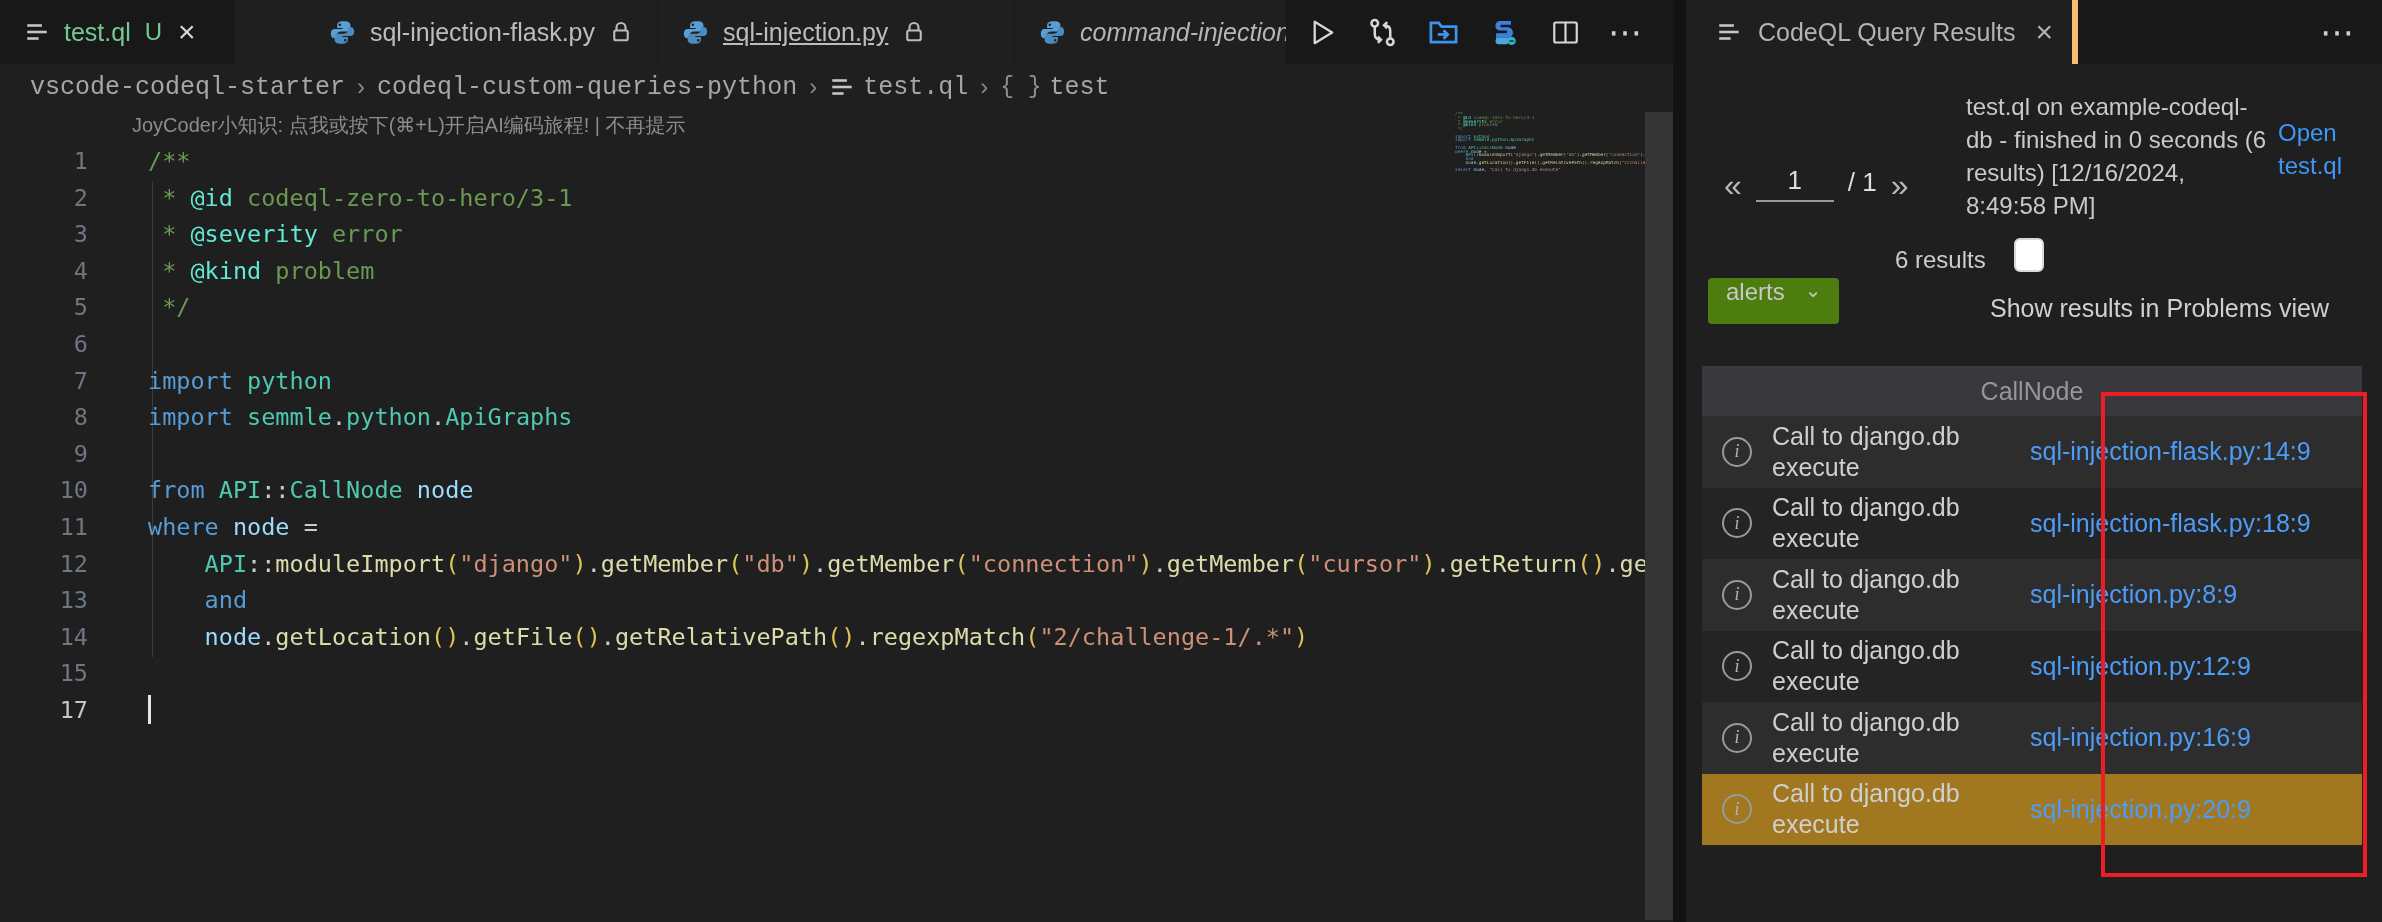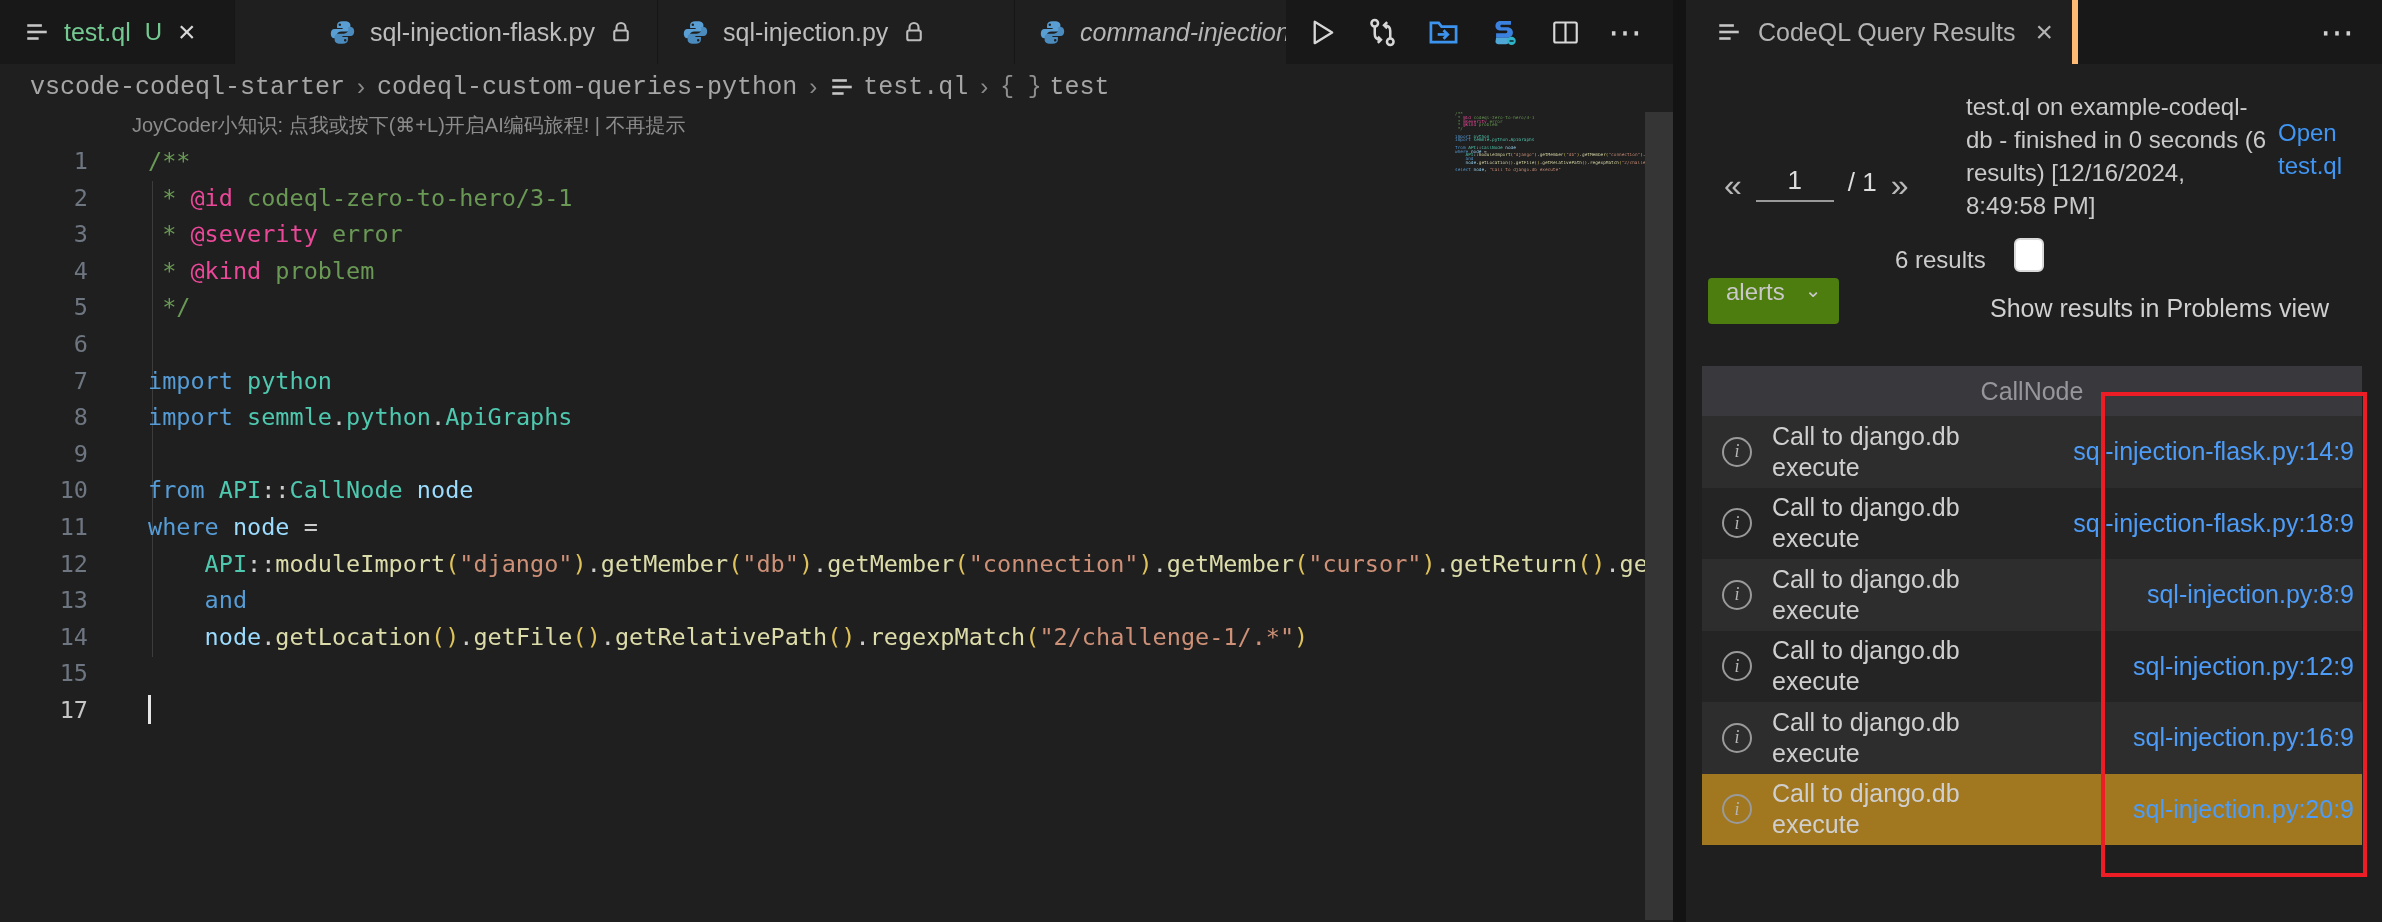--- a/index.html
+++ b/index.html
@@ -32,21 +32,21 @@
 
   .ai-hint { position:absolute; left:132px; top:112px; font-size:20px; color:#8c8c8c; }
 
   
   #code { position:absolute; left:0; top:143px; width:1645px; overflow:hidden;
           font-family:"DejaVu Sans Mono", monospace; font-size:23.5px; }
   .cline { display:flex; height:36.6px; line-height:36.6px; white-space:pre; }
   .cline .num { width:88px; flex:none; text-align:right; color:#6e7681; font-size:23.5px; }
   .cline .num.cur { color:#c6c6c6; }
   .cline .src { padding-left:60px; white-space:pre; }
-  .c { color:#6A9955; } .t { color:#ec4899; } .k { color:#569CD6; } .y { color:#4EC9B0; }
+  .c { color:#6A9955; } .t { color:#5eead4; } .k { color:#569CD6; } .y { color:#4EC9B0; }
   .v { color:#9CDCFE; } .f { color:#DCDCAA; } .s { color:#CE9178; } .p { color:#cccccc; }
   .b { color:#dfc35a; }
   .cursor { display:inline-block; width:3px; height:29px; background:#e6e6e6; vertical-align:-6px; }
   #indent-guide { position:absolute; left:152px; top:181px; width:1px; height:476px; background:#3c3c3c; }
 
   
   #minimap { position:absolute; left:1455px; top:112px; width:190px; overflow:hidden;
              font-family:"DejaVu Sans Mono", monospace; opacity:.95; }
   #minimap .mline { height:3.76px; line-height:3.76px; font-size:4.4px; white-space:pre; overflow:hidden; }
   #scroll-slider { position:absolute; left:1645px; top:112px; width:28px; height:808px; background:rgba(110,110,110,.28); }
@@ -82,21 +82,21 @@
   
   .results-table { position:absolute; left:16px; top:366px; width:660px; }
   .thead { height:50px; background:#39393d; color:#96969c; font-size:25px; text-align:center; line-height:50px; }
   .trow { height:71.5px; display:flex; align-items:center; }
   .trow.odd { background:#2d2d2d; } .trow.even { background:#242425; }
   .trow.selected { background:#a1781f; }
   .info-circle { width:30px; height:30px; border:2px solid #9a9a9a; border-radius:50%; color:#b5b5b5;
                  font-size:18px; display:flex; align-items:center; justify-content:center; margin-left:20px; flex:none;
                  font-family:"Liberation Serif", serif; font-style:italic;}
   .tmsg { margin-left:20px; width:250px; font-size:25px; line-height:31px; color:#cfcfcf; }
-  .tloc { flex:1; text-align:right; font-size:25px; line-height:31px; color:#4d9cf8; cursor:pointer; padding:0 8px;}
+  .tloc { flex:1; text-align:left; font-size:25px; line-height:31px; color:#4d9cf8; cursor:pointer; padding:0 8px;}
   #red-box { position:absolute; left:415px; top:392px; width:266px; height:485px;
              border:4px solid #ec1d24; z-index:6; pointer-events:none; }
 </style>
 </head>
 <body>
 
 <div id="left-group">
   <div class="tabbar" id="tabbar">
       <div class="tab active" style="width: 235px;">
         <span class="icon">
@@ -120,21 +120,21 @@
           </svg>
         </span>
         <span class="lbl">sql-injection-flask.py</span>
         <span class="icon">
           <svg width="24" height="24" viewBox="0 0 16 16" fill="none" stroke="#bcbcbc" stroke-width="1.4">
             <path d="M5 7V5a3 3 0 0 1 6 0v2"></path>
             <rect x="3.5" y="7" width="9" height="6.5" rx="1.2"></rect>
           </svg>
         </span>
       </div>
-      <div class="tab" style="width: 357px;">
+      <div class="tab" style="width: 357px; text-decoration: underline;">
         <span class="icon">
           <svg width="27" height="27" viewBox="0 0 24 24">
             <path fill="#5a9fd4" d="M11.9 2c-2.8 0-4.7 1.2-4.7 3.3V8h4.9v.9H4.9C2.8 8.9 1.6 10.6 1.6 13c0 2.3 1.1 4 3.2 4h2.1v-2.6c0-2 1.8-3.4 4.1-3.4h4.9c1.8 0 3.1-1.3 3.1-3.1V5.3C19 3.2 16.8 2 14.2 2h-2.3zM9.6 4a1.1 1.1 0 1 1 0 2.2 1.1 1.1 0 0 1 0-2.2z"></path>
             <path fill="#4b8bbe" d="M12.1 22c2.8 0 4.7-1.2 4.7-3.3V16h-4.9v-.9h7.2c2.1 0 3.3-1.7 3.3-4.1 0-2.3-1.1-4-3.2-4h-2.1v2.6c0 2-1.8 3.4-4.1 3.4H8.1C6.3 13 5 14.3 5 16.1v2.6C5 20.8 7.2 22 9.8 22h2.3zm2.3-2a1.1 1.1 0 1 1 0-2.2 1.1 1.1 0 0 1 0 2.2z"></path>
           </svg>
         </span>
         <span class="lbl">sql-injection.py</span>
         <span class="icon">
           <svg width="24" height="24" viewBox="0 0 16 16" fill="none" stroke="#bcbcbc" stroke-width="1.4">
             <path d="M5 7V5a3 3 0 0 1 6 0v2"></path>

